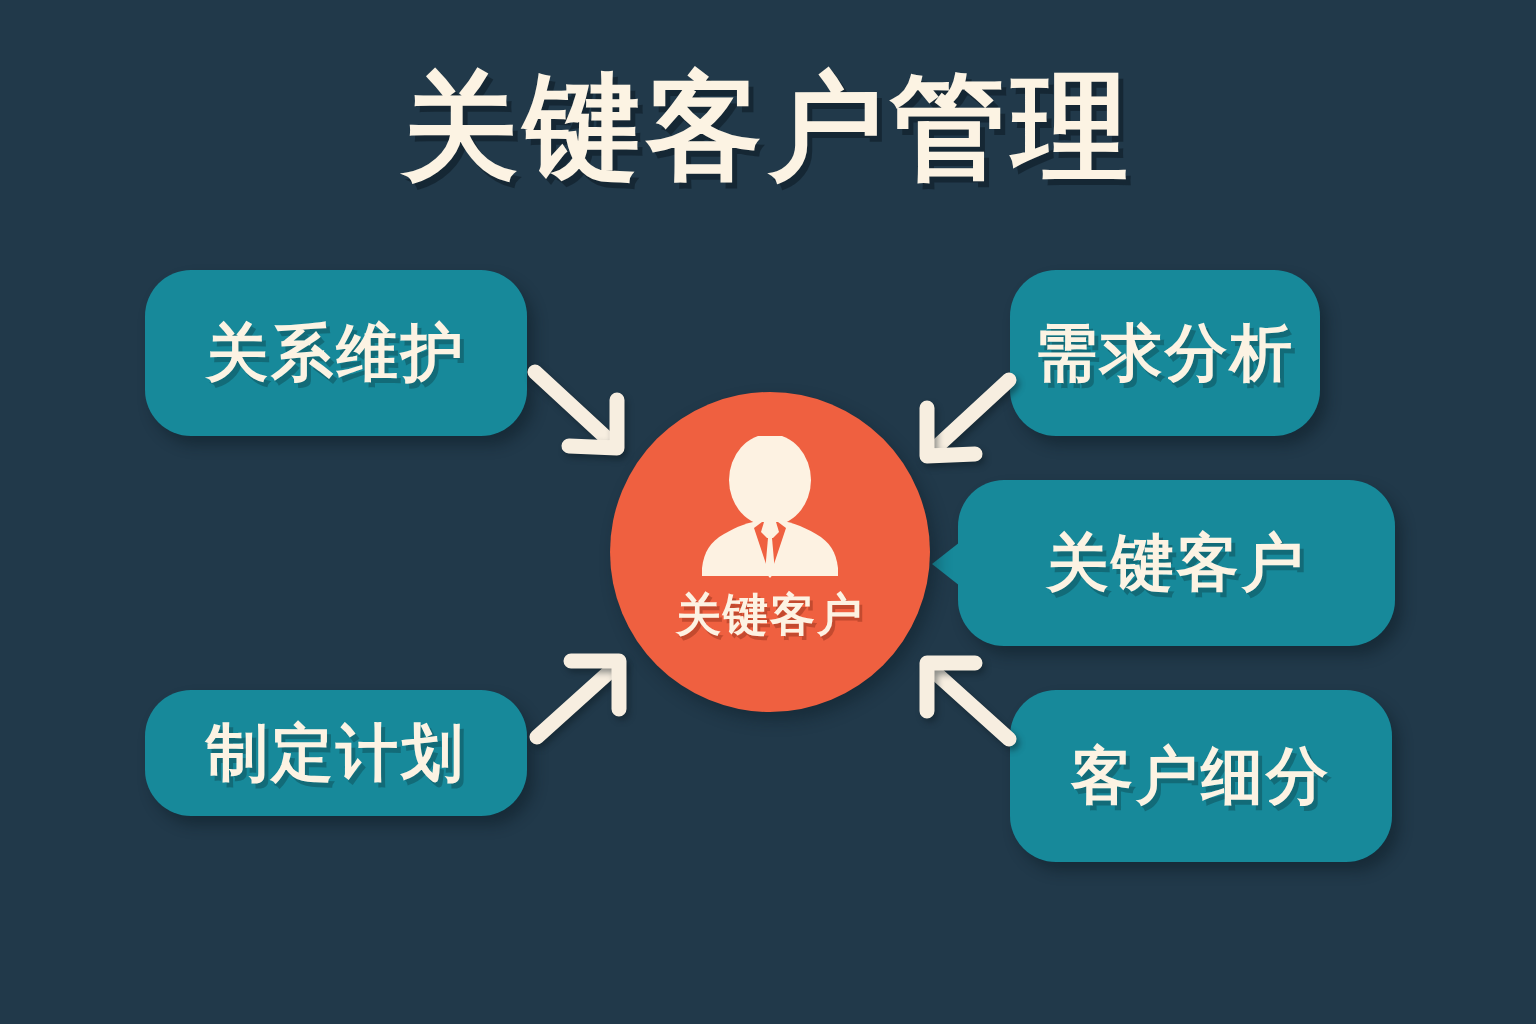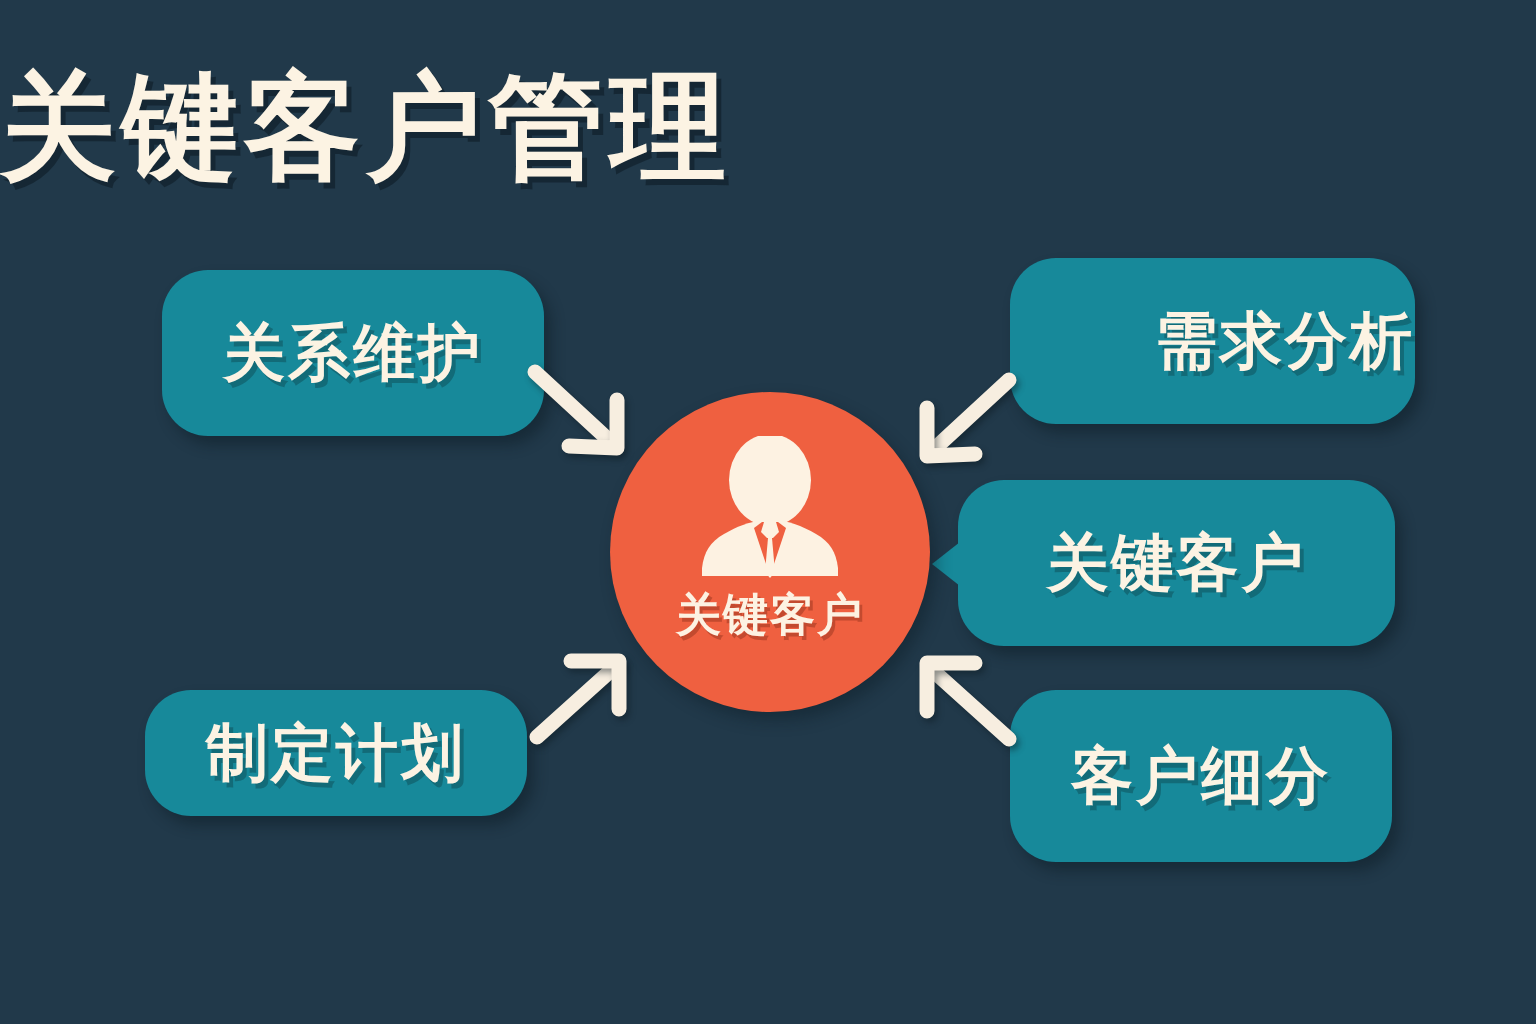--- a/index.html
+++ b/index.html
@@ -15,20 +15,21 @@
     overflow: hidden;
     font-family: "DejaVu Sans", "Liberation Sans", sans-serif;
   }
 
   
   #title {
     position: absolute;
     left: 0;
     top: 54px;
     width: 1536px;
+    text-align: center;
     color: #fcf3e3;
     font-size: 116px;
     font-weight: 700;
     letter-spacing: 6px;
     line-height: 1.25;
     text-shadow: 5px 6px 0 rgba(12, 26, 34, 0.55);
     white-space: nowrap;
   }
 
   
@@ -43,22 +44,22 @@
   }
   .box .box-label {
     color: #fcf3e3;
     font-size: 62px;
     font-weight: 700;
     letter-spacing: 3px;
     white-space: nowrap;
     text-shadow: 4px 5px 0 rgba(13, 70, 79, 0.45);
   }
 
-  #box-relationship { left: 145px; top: 270px; width: 382px; height: 166px; margin-left: 17px; }
-  #box-demand       { left: 1010px; top: 258px; width: 405px; height: 166px; justify-content: flex-end; }
+  #box-relationship { left: 145px; top: 270px; width: 382px; height: 166px; }
+  #box-demand       { left: 1010px; top: 270px; width: 310px; height: 166px; }
   #box-keyaccount   { left: 958px;  top: 480px; width: 437px; height: 166px; }
   #box-plan         { left: 145px;  top: 690px; width: 382px; height: 126px; }
   #box-segment      { left: 1010px; top: 690px; width: 382px; height: 172px; }
 
   
   #box-keyaccount .tail {
     position: absolute;
     left: -26px;
     top: 62px;
     width: 0;

